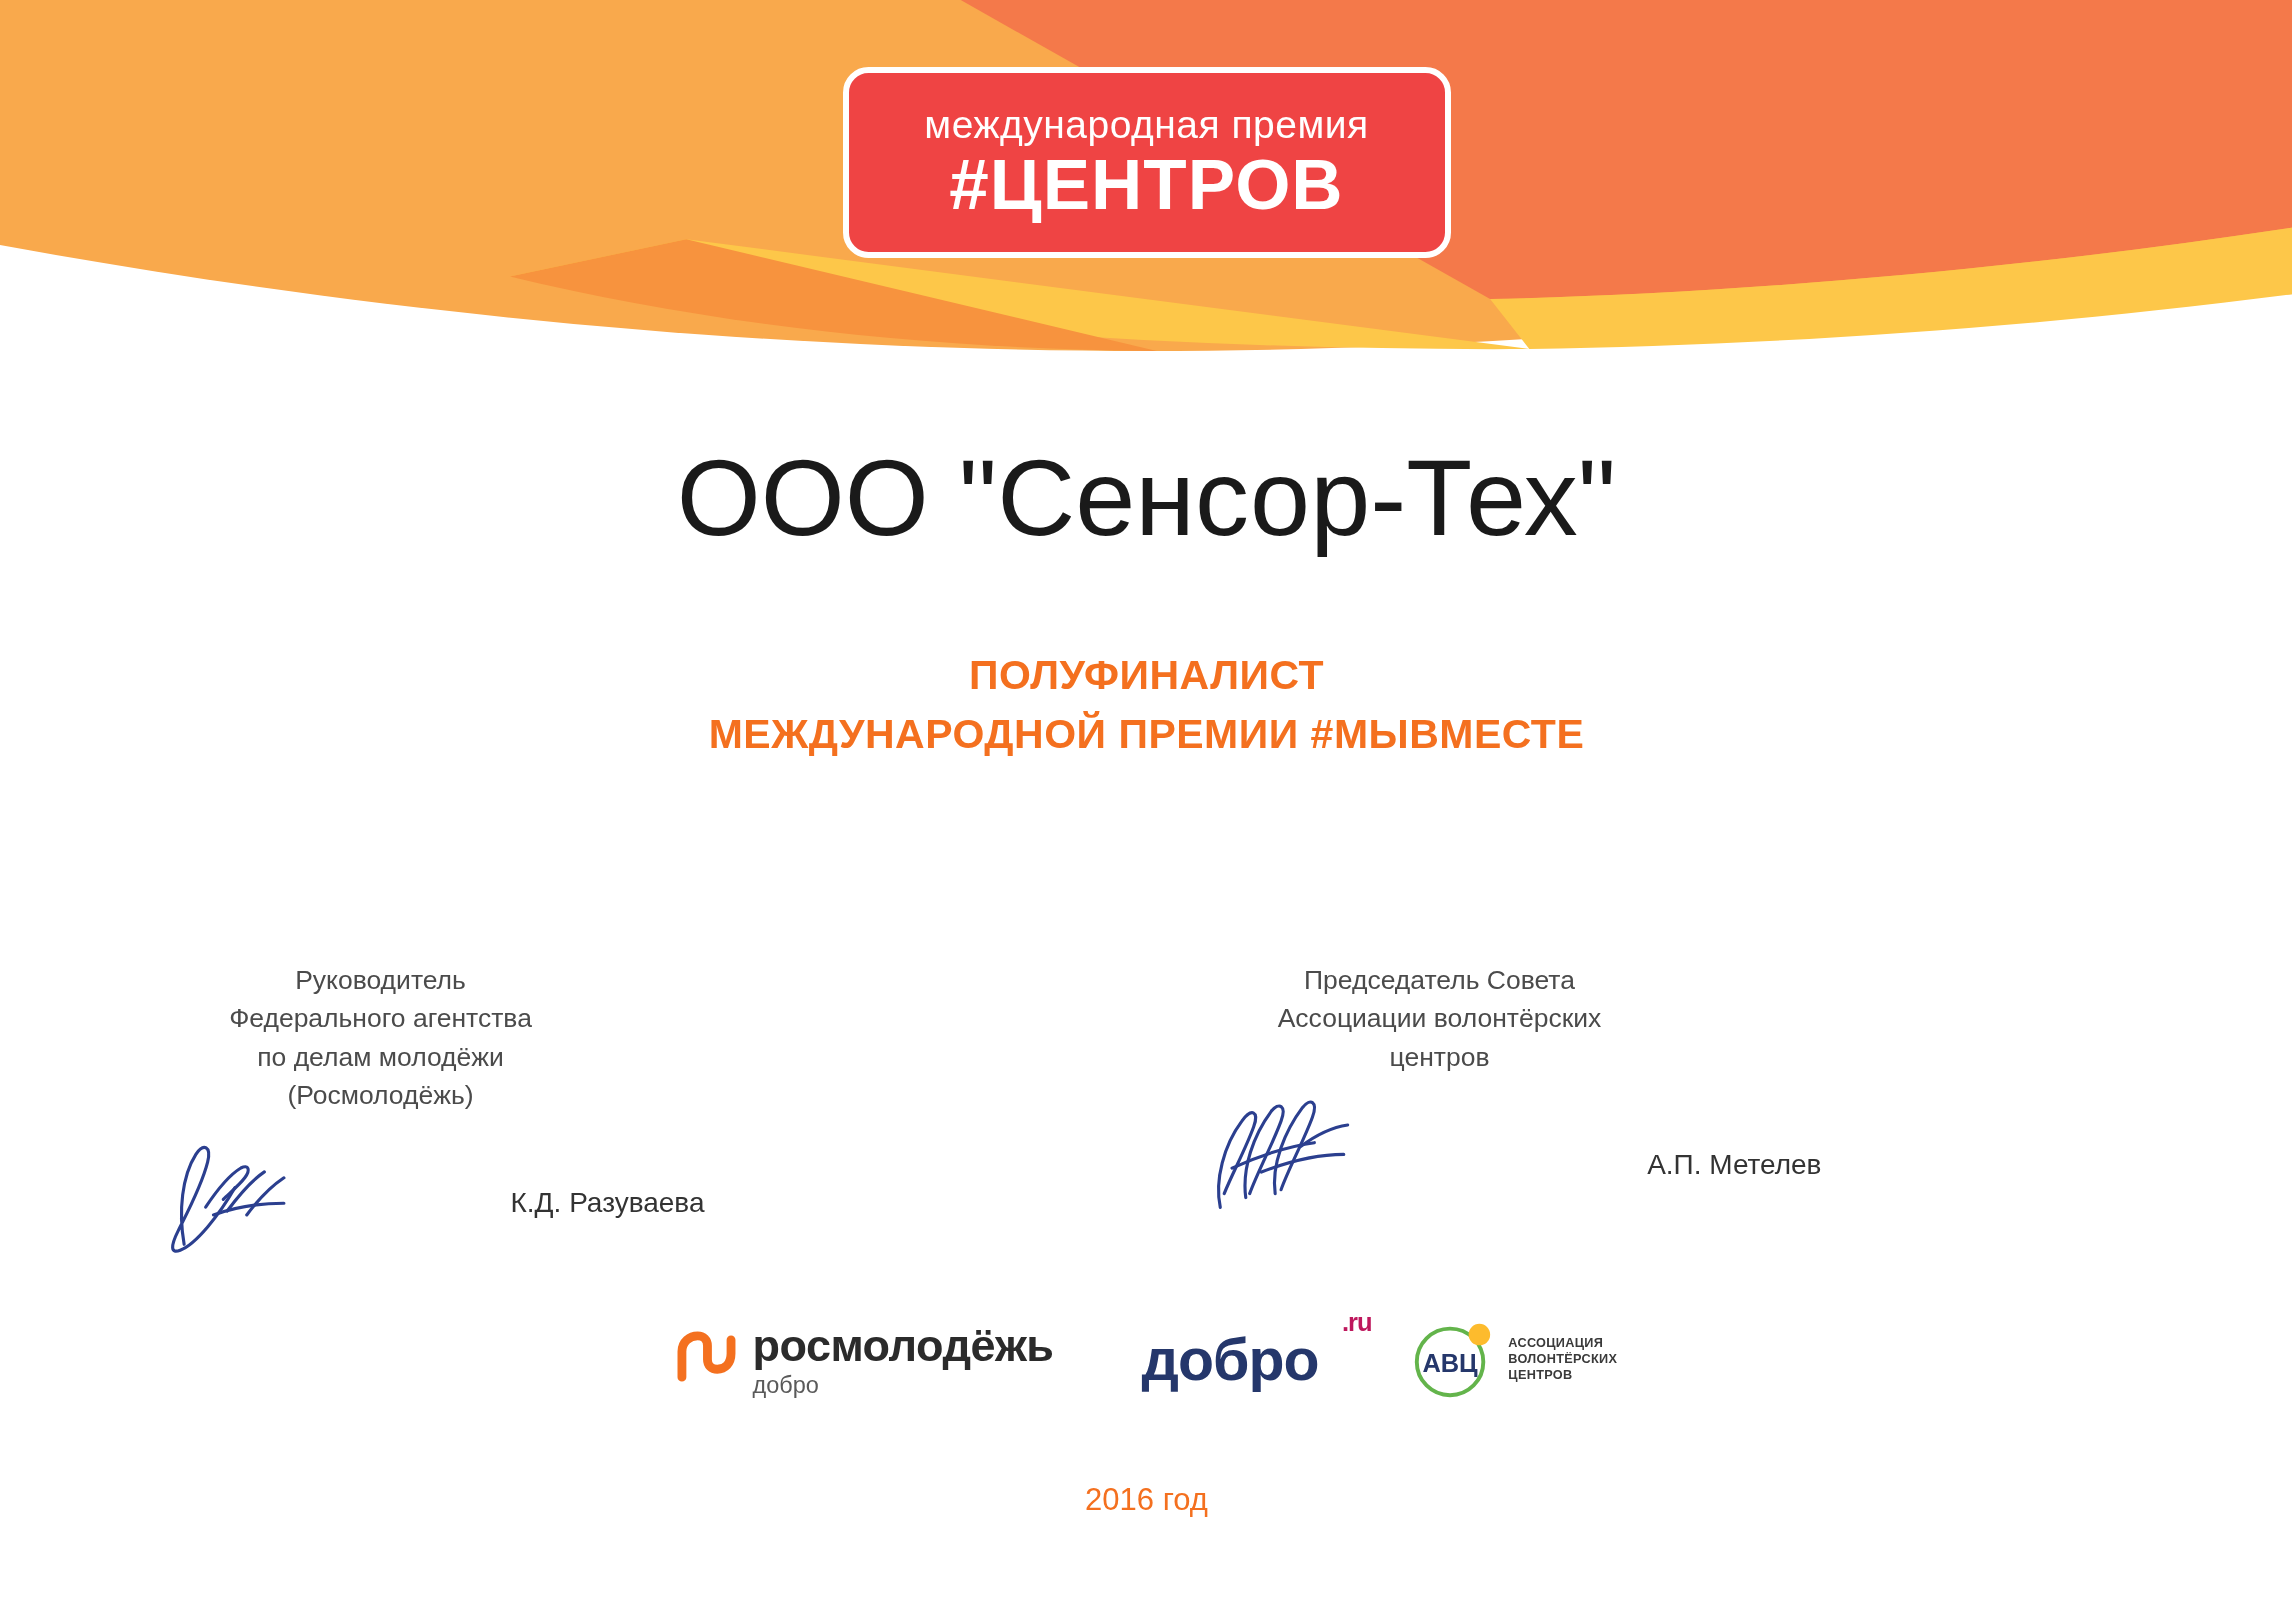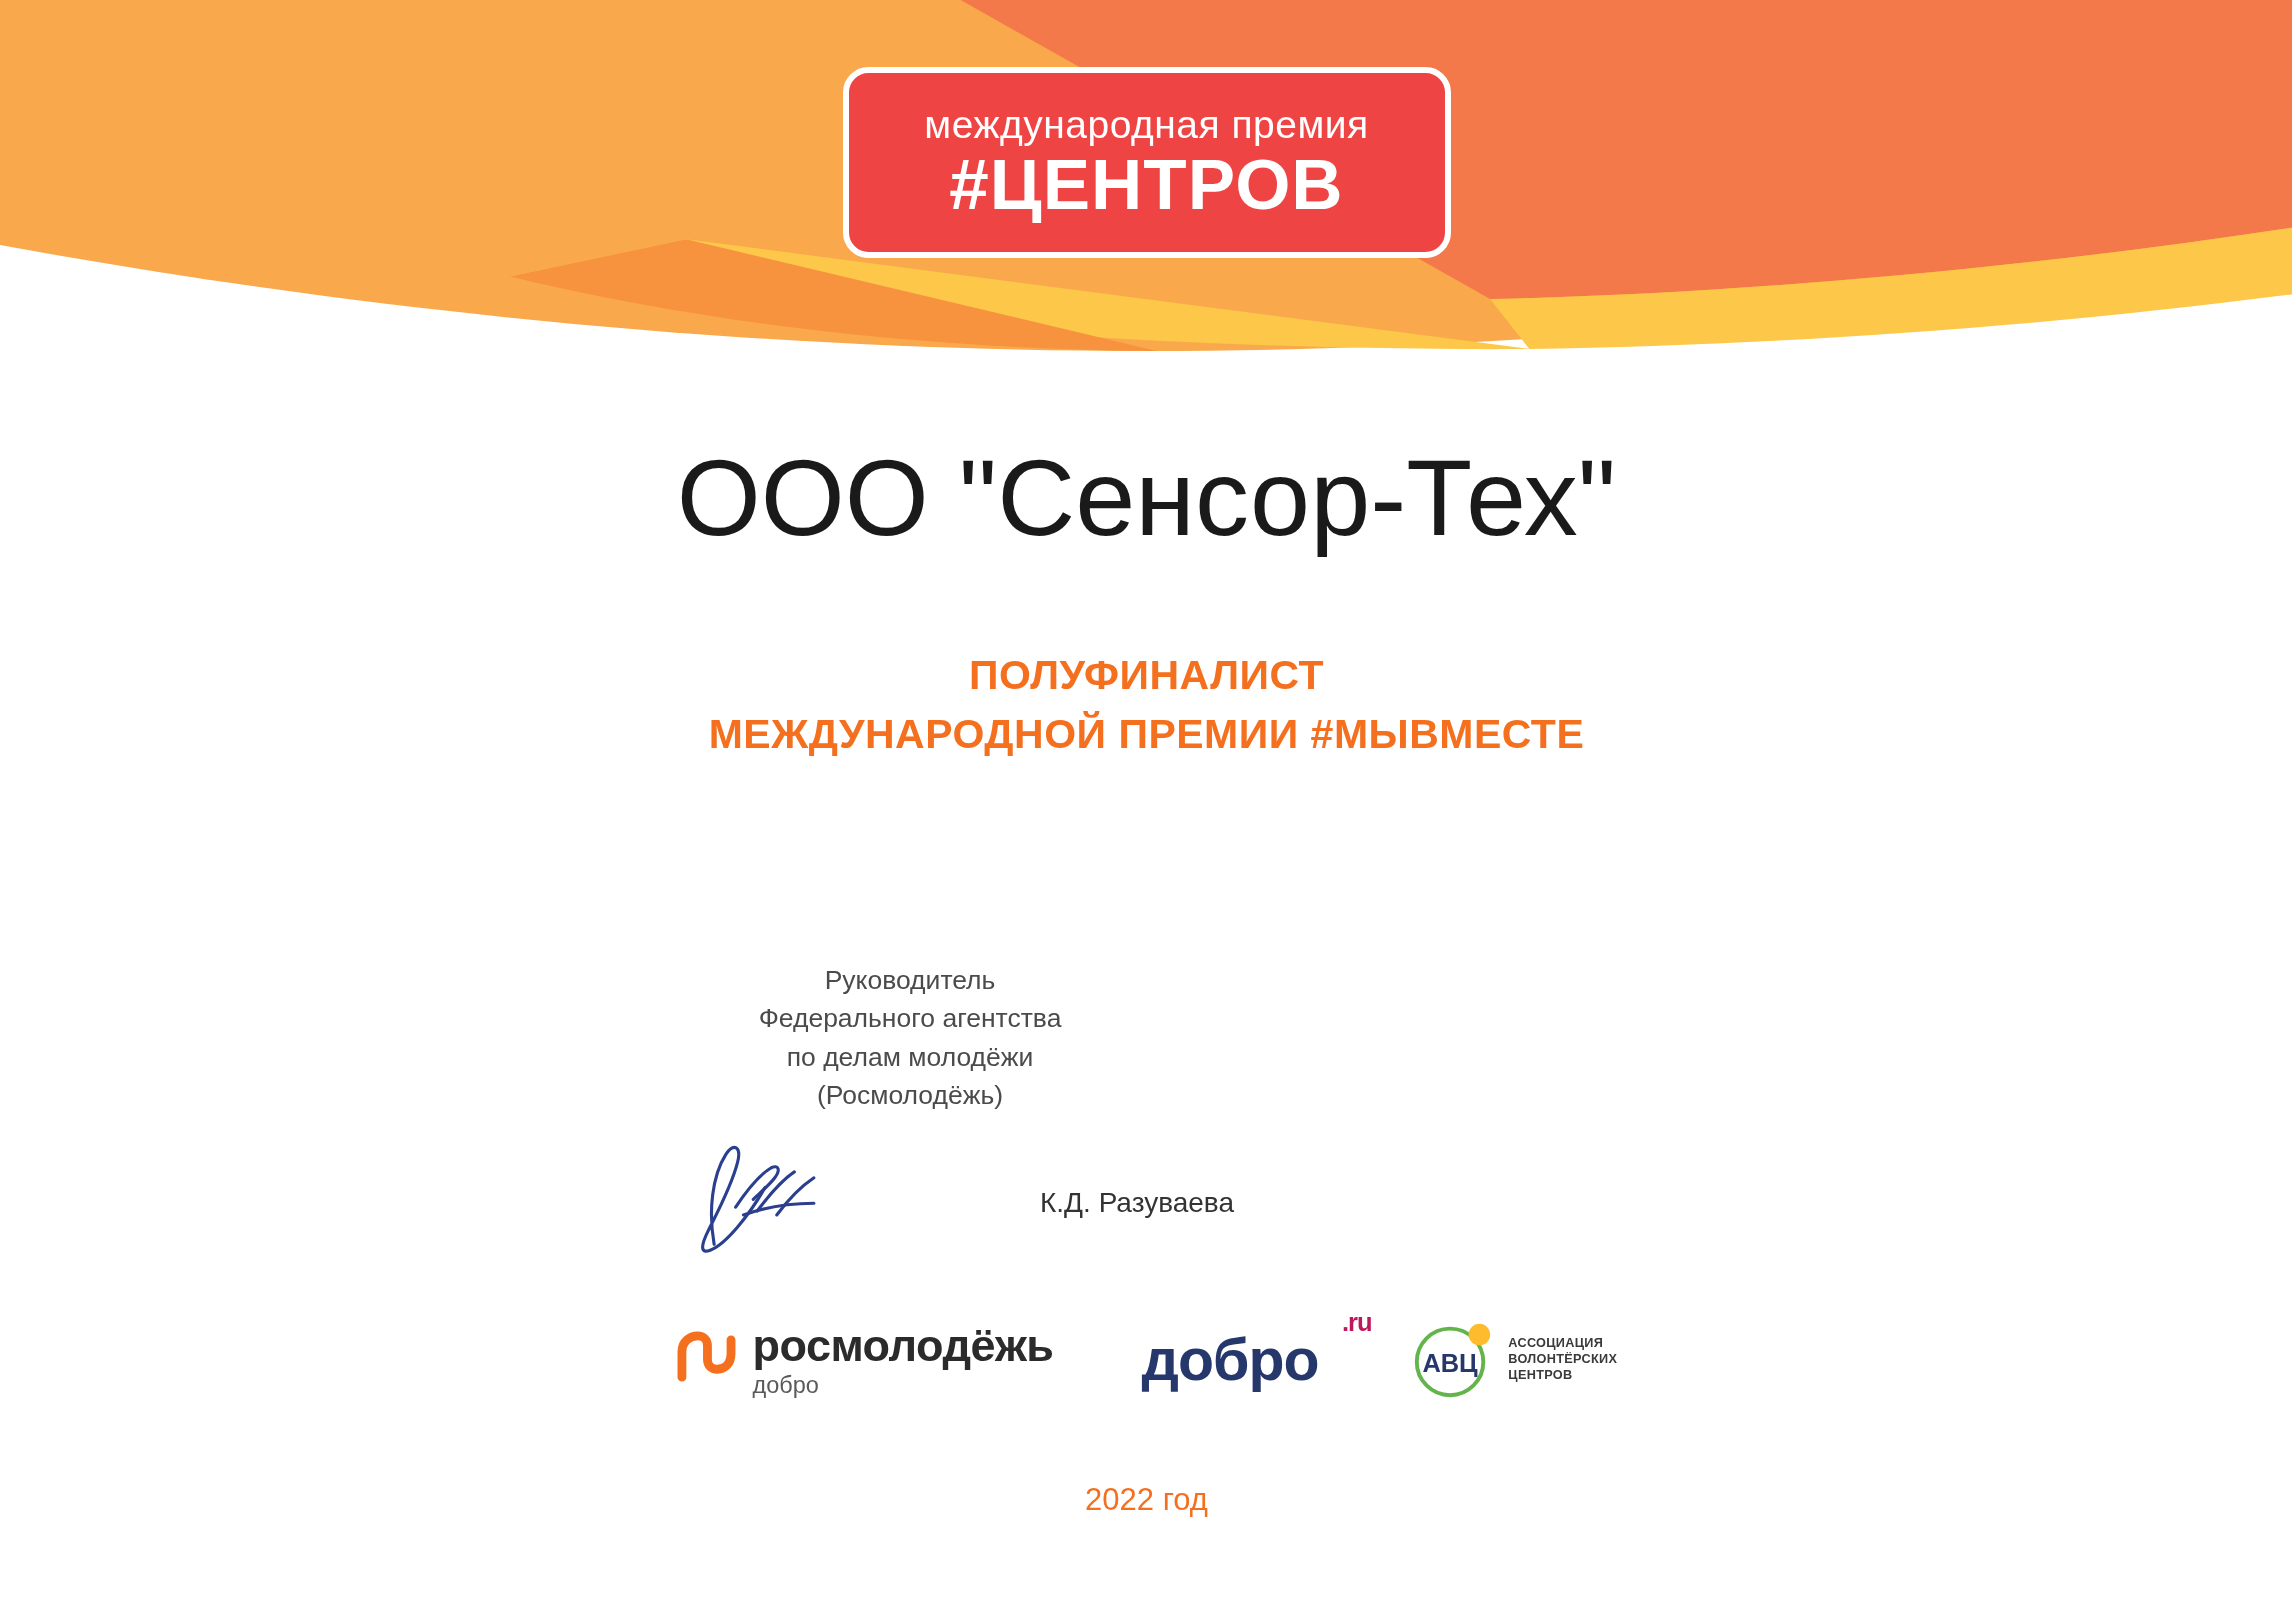--- a/index.html
+++ b/index.html
@@ -253,20 +253,40 @@
             <path d="M84,96 C96,80 110,64 122,56"></path>
             <path d="M104,100 C116,84 130,70 142,62"></path>
             <path d="M70,100 C92,92 116,88 142,88"></path>
           </g>
         </svg>
       </div>
       <div class="sig-name">К.Д. Разуваева</div>
     </div>
   </div>
 
+  <div class="sig-block right">
+    <div class="sig-role">Председатель Совета
+Ассоциации волонтёрских
+центров</div>
+    <div class="sig-row">
+      <div class="sig-mark right">
+        <svg width="245" height="147" viewBox="0 0 250 150" xmlns="http://www.w3.org/2000/svg" aria-hidden="true">
+          <g fill="none" stroke="#2b3f8f" stroke-width="3.2" stroke-linecap="round">
+            <path d="M36,132 C30,104 40,68 58,44 C68,30 76,34 70,50 C62,72 48,98 40,118"></path>
+            <path d="M62,122 C58,92 70,58 88,34 C96,24 104,28 98,44 C90,66 74,96 66,118"></path>
+            <path d="M92,118 C88,88 102,54 120,30 C128,20 136,24 130,40 C122,62 106,92 98,114"></path>
+            <path d="M48,92 C74,80 104,70 132,66"></path>
+            <path d="M78,96 C104,86 136,78 162,78"></path>
+            <path d="M118,70 C134,58 152,50 166,48"></path>
+          </g>
+        </svg>
+      </div>
+      <div class="sig-name">А.П. Метелев</div>
+    </div>
+  </div>
 
 </div>
 
 <div class="partners">
 
   <div class="logo-rosmol">
     <span>
       <svg width="63" height="55" viewBox="0 0 64 56" xmlns="http://www.w3.org/2000/svg" aria-hidden="true">
         <path d="M8,48 L8,22 C8,12 16,6 24,6 C30,6 34,10 34,16 L34,30 C34,36 38,40 44,40 C52,40 58,34 58,24 L58,10" fill="none" stroke="#F4701F" stroke-width="9" stroke-linecap="round"></path>
       </svg>
@@ -292,14 +312,14 @@
     </span>
     <span class="avc-txt">
       <span style="display:block">АССОЦИАЦИЯ</span>
       <span style="display:block">ВОЛОНТЁРСКИХ</span>
       <span style="display:block">ЦЕНТРОВ</span>
     </span>
   </div>
 
 </div>
 
-<div class="year">2022 год</div>
+<div class="year">2016 год</div>
 
 
 </body></html>

